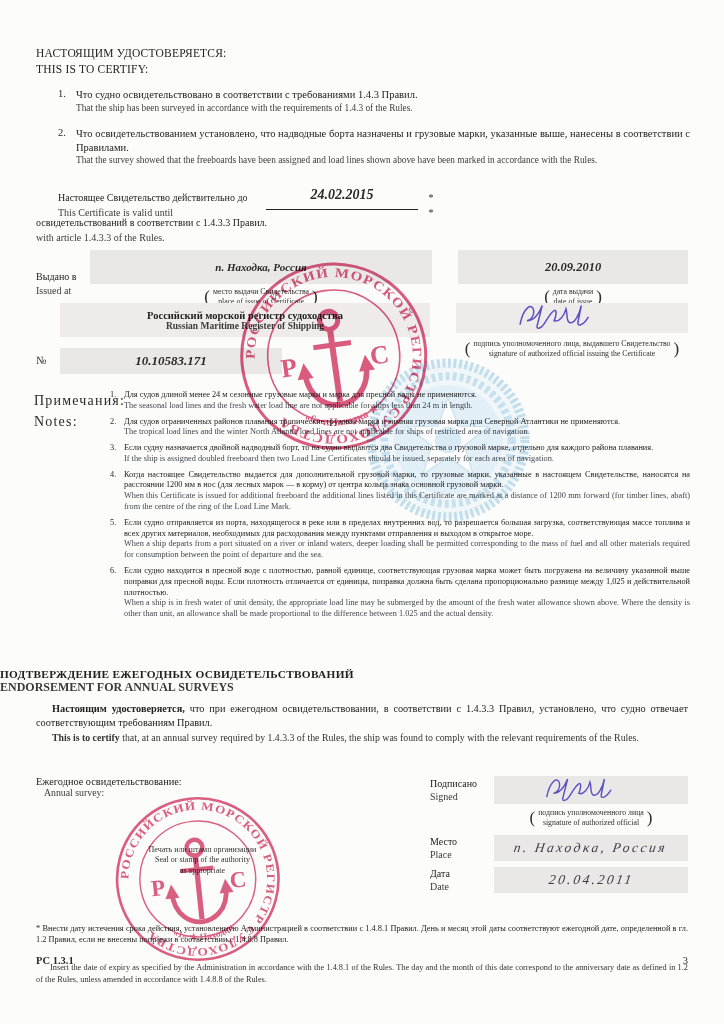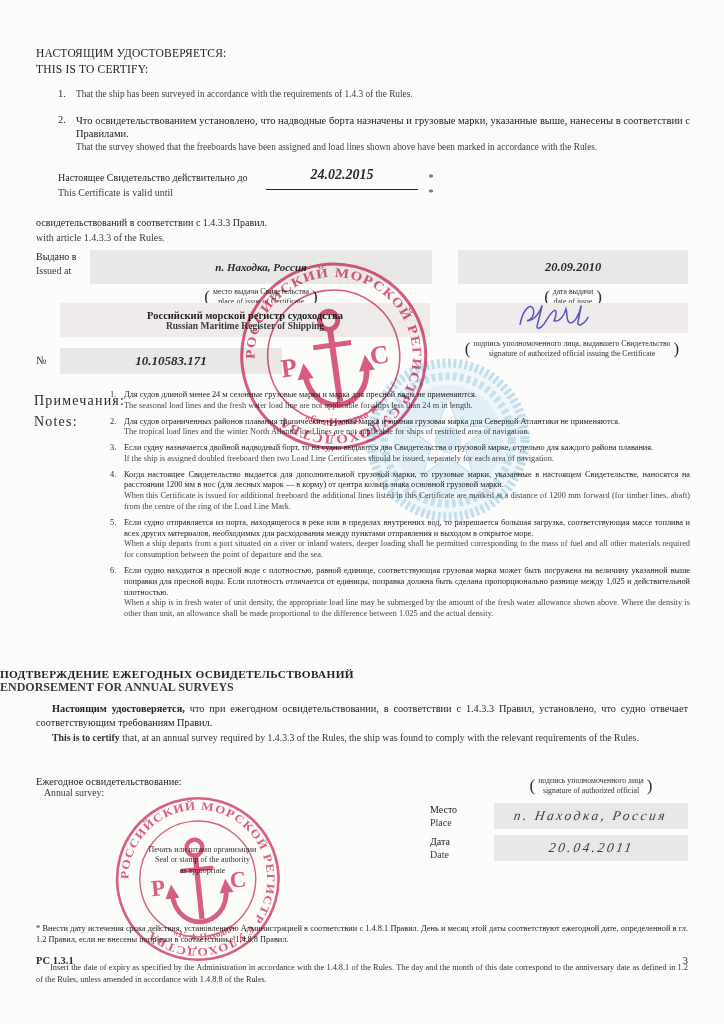--- a/index.html
+++ b/index.html
@@ -16,21 +16,21 @@
   .bi{font-weight:bold;font-style:italic;}
   
   .h-main{font-size:11.5px;font-weight:normal;line-height:1.35;letter-spacing:.2px;}
   
   .clist{width:632px;}
   .citem{display:flex;margin-bottom:13px;}
   .cnum{width:18px;font-size:10.5px;flex:none;}
   .citem .ru{font-size:10.5px;line-height:1.3;}
   .citem .en{font-size:9.3px;line-height:1.35;color:#3d3d3d;}
   
-  .vrow{display:flex;width:630px;}
+  .vrow{display:flex;width:630px;margin-top:20px;}
   .vleft{width:208px;font-size:10px;line-height:1.5;flex:none;}
   .vdate{width:152px;flex:none;text-align:center;border-bottom:1.4px solid #222;
          font-size:14px;height:22px;margin-top:-3px;}
   .vast{width:26px;flex:none;text-align:center;font-size:10px;line-height:1.5;}
   .vright{width:236px;flex:none;font-size:9.6px;line-height:1.55;text-align:justify;}
   .vcont{font-size:10px;line-height:1.45;}
   
   .frow{display:flex;align-items:flex-start;}
   .flabel{font-size:10px;line-height:1.4;flex:none;}
   .fbox{background:#eae8e7;display:flex;flex-direction:column;justify-content:center;
@@ -74,20 +74,21 @@
 
   <div class="abs h-main" style="top:46px;left:36px;">
     <div class="ru">НАСТОЯЩИМ УДОСТОВЕРЯЕТСЯ:</div>
     <div class="ru">THIS IS TO CERTIFY:</div>
   </div>
 
   <div class="abs clist" style="top:88px;left:58px;">
     <div class="citem">
       <div class="cnum">1.</div>
       <div>
+        <div class="ru">Что судно освидетельствовано в соответствии с требованиями 1.4.3 Правил.</div>
         <div class="en">That the ship has been surveyed in accordance with the requirements of 1.4.3 of the Rules.</div>
       </div>
     </div>
     <div class="citem">
       <div class="cnum">2.</div>
       <div>
         <div class="ru jt">Что освидетельствованием установлено, что надводные борта назначены и грузовые марки, указанные выше, нанесены в соответствии с  Правилами.</div>
         <div class="en">That the survey showed that the freeboards have been assigned and load lines shown above have been marked in accordance with the Rules.</div>
       </div>
     </div>
@@ -103,21 +104,21 @@
       <div>*</div>
       <div>*</div>
     </div>
   </div>
   <div class="abs vcont" style="top:216px;left:36px;">
     <div class="ru">освидетельствований в соответствии с 1.4.3.3 Правил.</div>
     <div class="en">with article 1.4.3.3 of the Rules.</div>
   </div>
 
   <div class="abs frow" style="top:250px;left:36px;width:652px;">
-    <div class="flabel" style="width:54px;">
+    <div class="flabel" style="width:54px;margin-top:20px;">
       <div class="ru">Выдано в</div>
       <div class="en">Issued at</div>
     </div>
     <div style="width:342px;margin-right:26px;">
       <div class="fbox" style="height:34px;width:342px;">
         <span class="bi" style="font-size:11px;">п. Находка, Россия</span>
       </div>
       <div class="cap">
         <span class="paren">(</span>
         <span class="cl">
@@ -238,20 +239,31 @@
     <div class="ru" style="font-size:10.3px;">Ежегодное освидетельствование:</div>
     <div class="en" style="font-size:9.8px;margin-left:8px;">Annual survey:</div>
   </div>
   <div class="abs stampcap" style="top:845px;left:95px;width:215px;">
     <div>Печать или штамп организации</div>
     <div>Seal or stamp of the authority</div>
     <div>as appropriate</div>
   </div>
 
   <div class="abs" style="top:776px;left:430px;width:258px;">
+    <div class="arow">
+      <div class="alabel">
+        <div class="ru">Подписано</div>
+        <div class="en">Signed</div>
+      </div>
+      <div class="fbox" style="height:28px;width:194px;position:relative;">
+        <svg width="100" height="32" viewBox="0 0 120 40" style="position:absolute;top:-5px;left:46px;">
+          <path d="M6,32 C10,12 20,6 22,16 C23,22 18,28 14,28 C22,28 28,20 32,10 L26,34 C25,38 30,38 34,32 C38,26 42,18 46,16 C50,14 48,24 46,28 C52,30 58,22 60,14 C62,20 60,28 64,30 C70,32 76,20 78,10 L74,30 C73,35 80,34 86,24" fill="none" stroke="#5b51c2" stroke-width="1.8" stroke-linecap="round"></path>
+        </svg>
+      </div>
+    </div>
     <div class="cap" style="margin-left:64px;margin-top:0;">
       <span class="paren">(</span>
       <span class="cl">
         <span>подпись уполномоченного лица</span><br>
         <span>signature of authorized official</span>
       </span>
       <span class="paren">)</span>
     </div>
     <div class="arow" style="margin-top:8px;">
       <div class="alabel">

